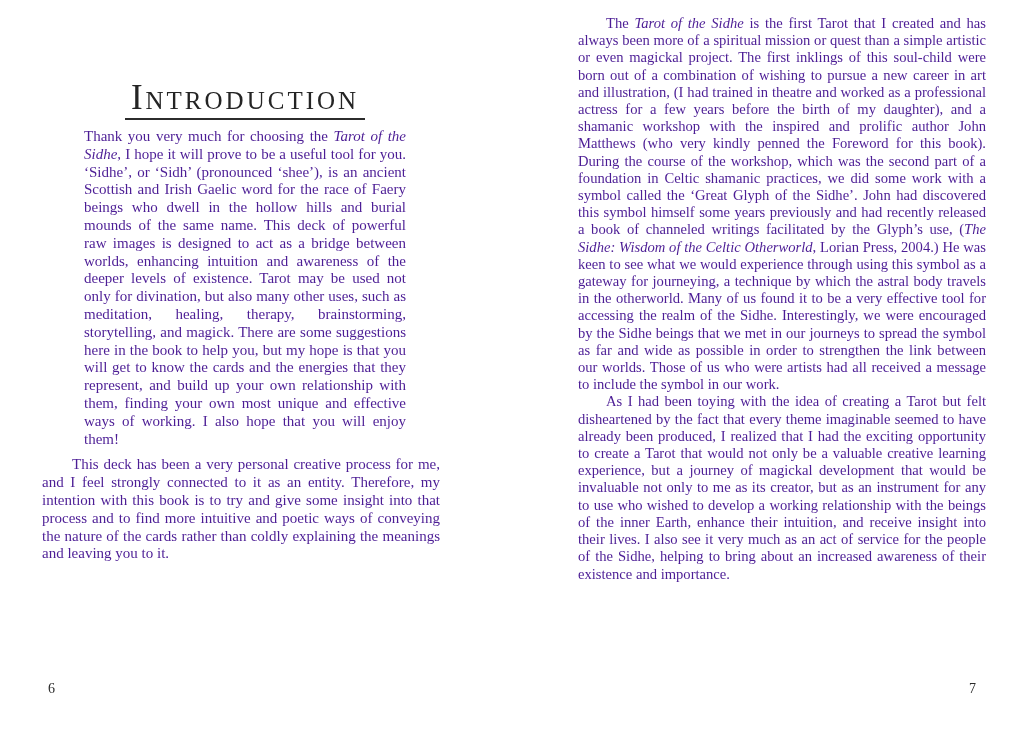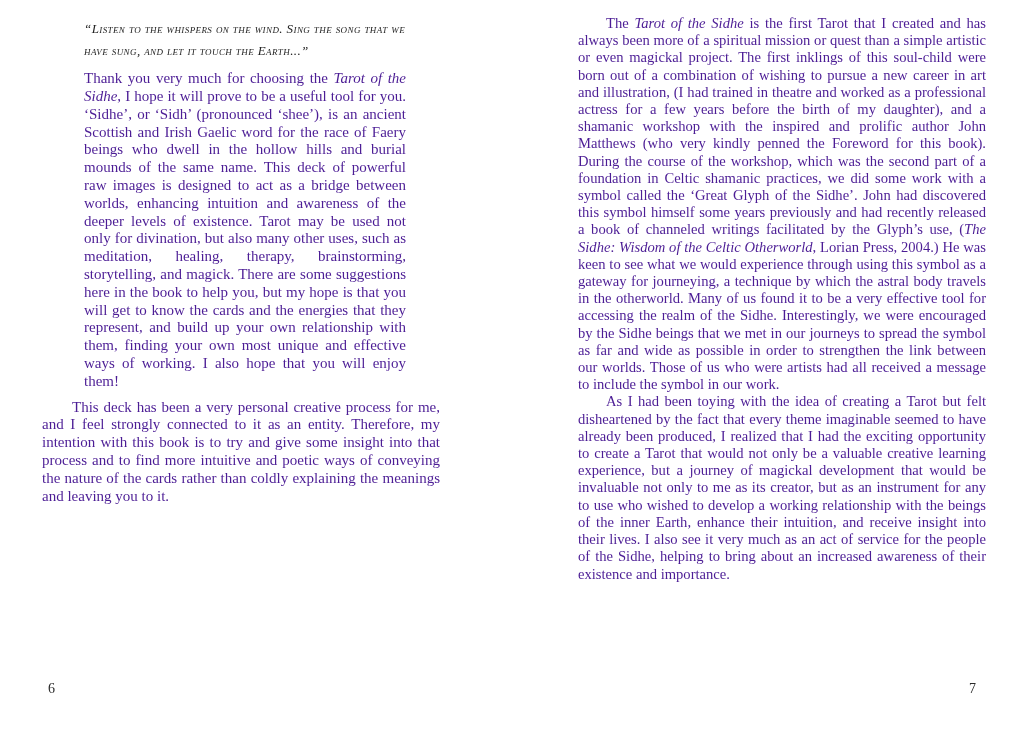--- a/index.html
+++ b/index.html
@@ -79,22 +79,24 @@
     margin: 0;
   }
 </style>
 </head>
 <body>
 
 <div class="spread">
 
   <div class="page page-left">
 
+    <div class="intro-heading-wrap">
+      <h1 class="intro-heading">Introduction</h1>
+    </div>
 
-    <p class="epigraph">“Listen to the whispers on the wind. Sing the song that we have sung, and let it touch the Earth...”</p>
 
     <p class="body-para para-narrow"><span>Thank you very much for choosing the </span><em>Tarot of the Sidhe</em><span>, I hope it will prove to be a useful tool for you. ‘Sidhe’, or ‘Sidh’ (pronounced ‘shee’), is an ancient Scottish and Irish Gaelic word for the race of Faery beings who dwell in the hollow hills and burial mounds of the same name. This deck of powerful raw images is designed to act as a bridge between worlds, enhancing intuition and awareness of the deeper levels of existence. Tarot may be used not only for divination, but also many other uses, such as meditation, healing, therapy, brainstorming, storytelling, and magick. There are some suggestions here in the book to help you, but my hope is that you will get to know the cards and the energies that they represent, and build up your own relationship with them, finding your own most unique and effective ways of working. I also hope that you will enjoy them!</span></p>
 
     <p class="body-para para-wide">This deck has been a very personal creative process for me, and I feel strongly connected to it as an entity. Therefore, my intention with this book is to try and give some insight into that process and to find more intuitive and poetic ways of conveying the nature of the cards rather than coldly explaining the meanings and leaving you to it.</p>
 
     <div class="page-num page-num-left">6</div>
   </div>
 
   <div class="page page-right">
 

